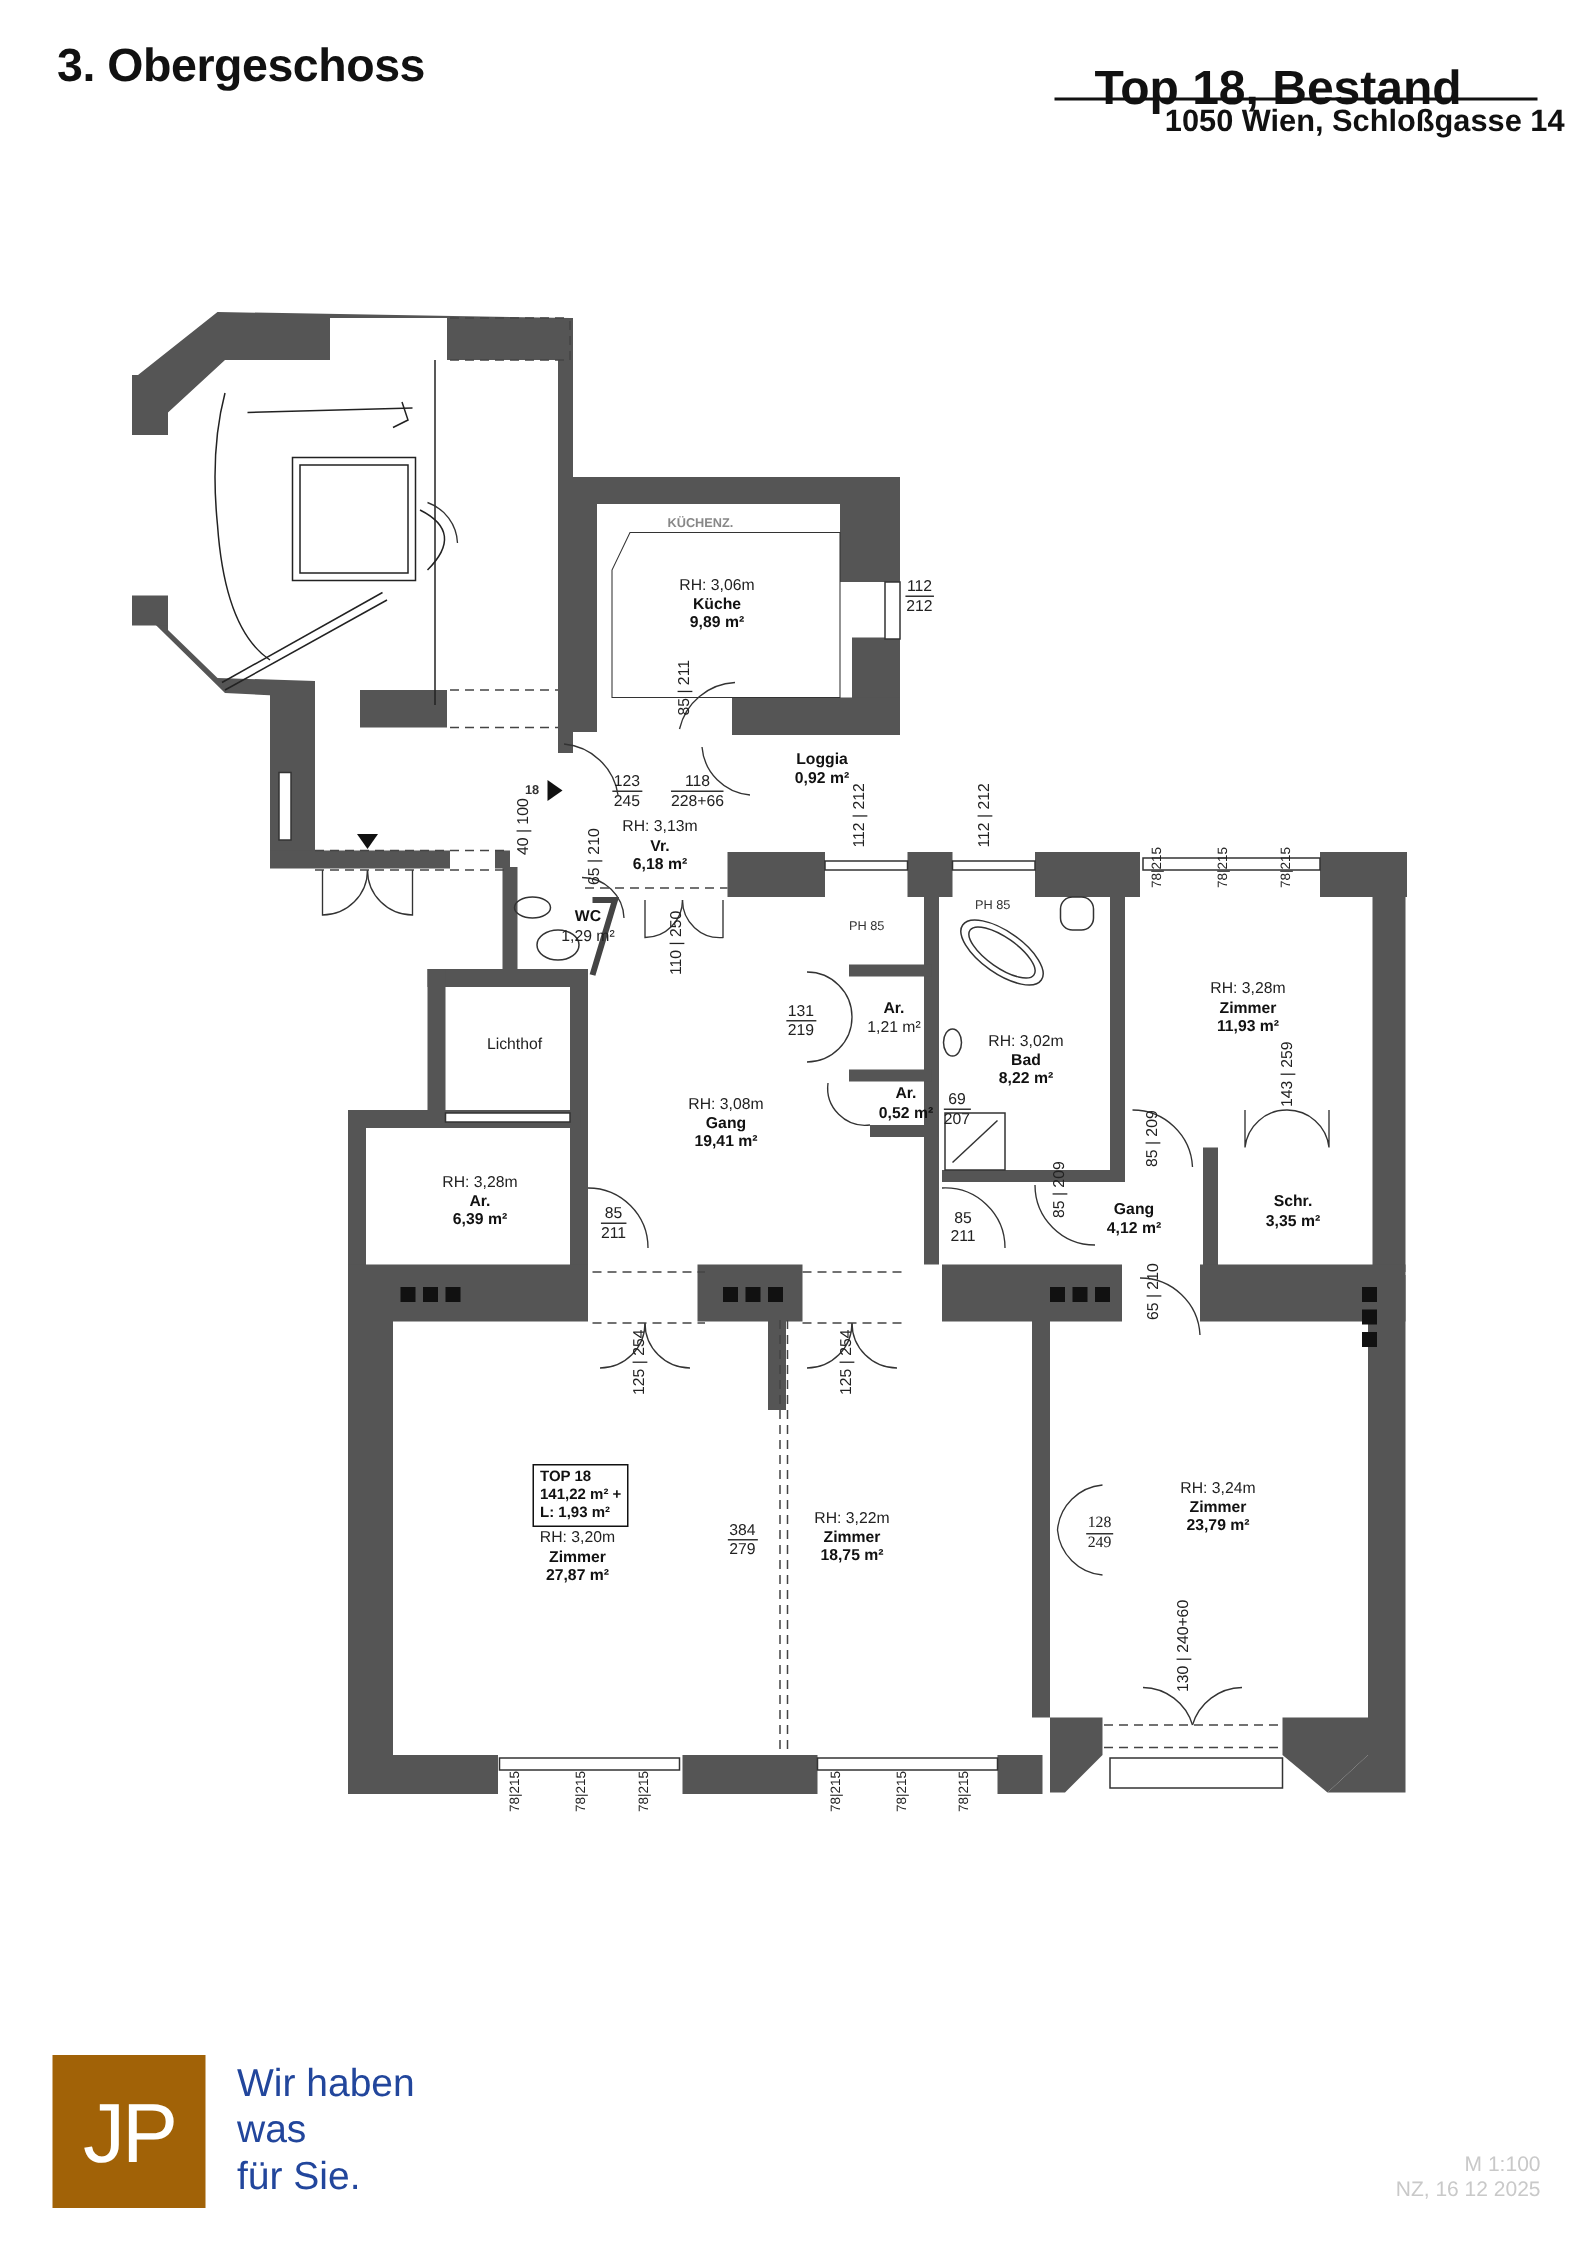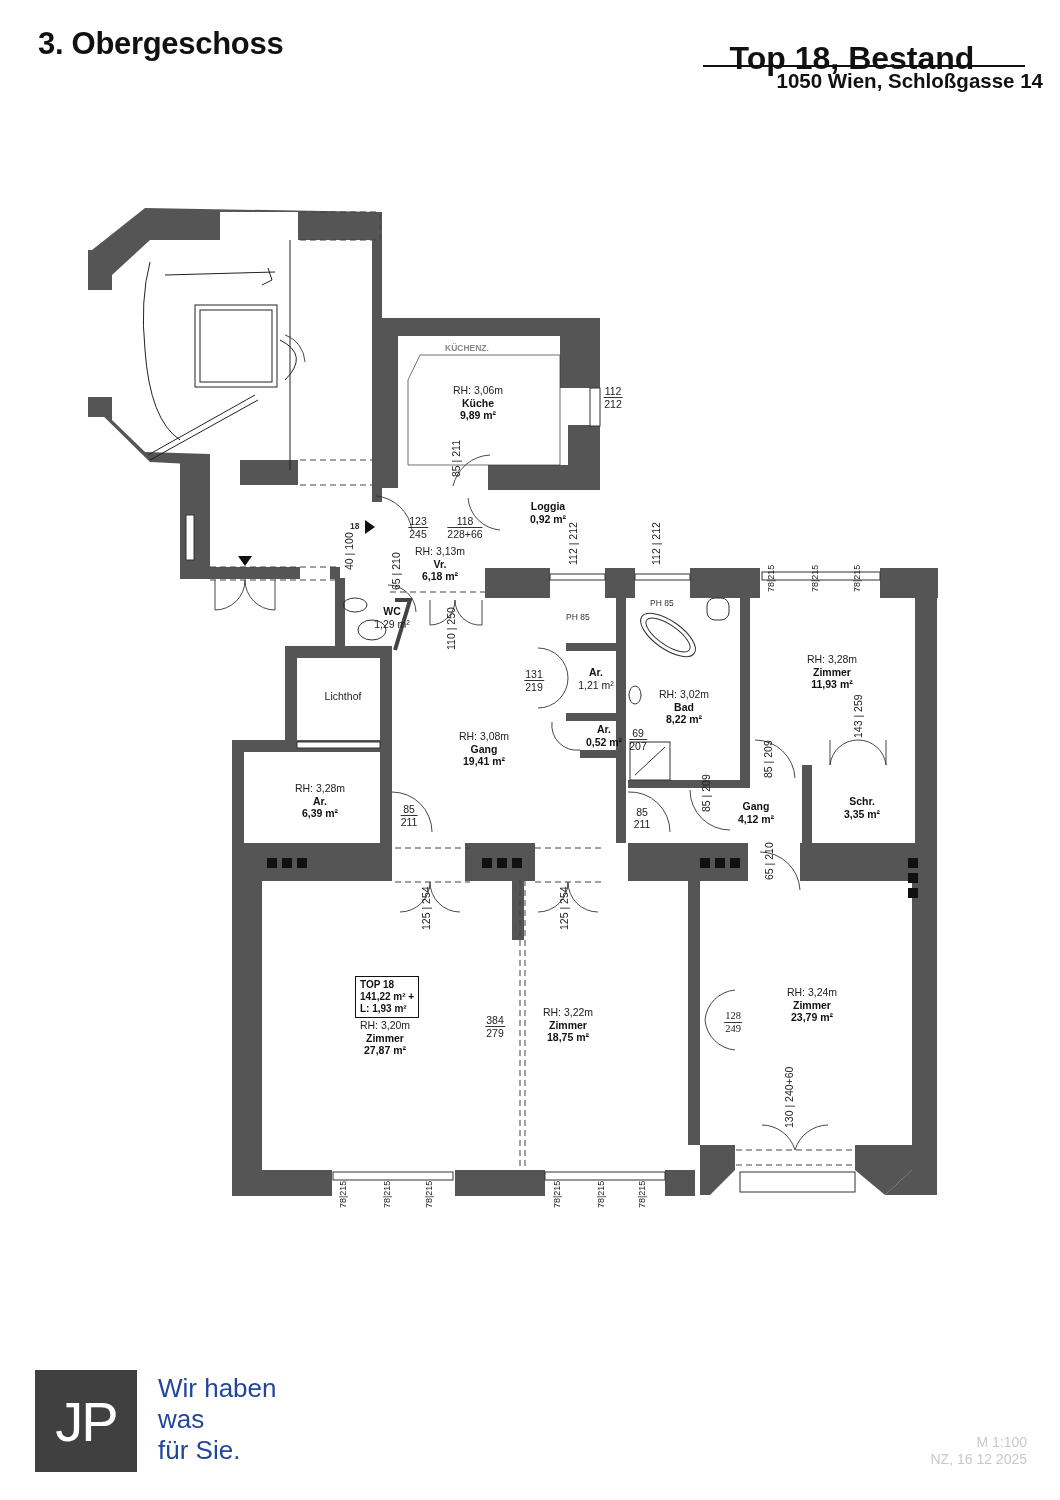--- a/index.html
+++ b/index.html
@@ -11,21 +11,21 @@
   svg.plan{position:absolute;left:0;top:0;}
   .lbl{position:absolute;transform:translate(-50%,0);text-align:center;white-space:nowrap;line-height:1.2;}
   .rh{font-size:10.5px;color:#222;}
   .rn{font-size:10.5px;font-weight:bold;}
   .ra{font-size:10.5px;font-weight:bold;}
   .dim{position:absolute;font-size:10.5px;color:#222;text-align:center;line-height:1.15;transform:translate(-50%,0);}
   .dim .top{border-bottom:1px solid #333;padding:0 1px;}
   .vdim{position:absolute;font-size:10.5px;color:#222;transform:rotate(-90deg);transform-origin:left top;white-space:nowrap;}
   .small{position:absolute;font-size:8.5px;color:#333;white-space:nowrap;}
   .topbox{position:absolute;left:355px;top:976px;border:1.6px solid #111;padding:2px 4px;font-size:10px;font-weight:bold;line-height:1.2;}
-  .logo{position:absolute;left:35px;top:1370px;width:102px;height:102px;background:#404040;color:#fff;font-size:56px;font-weight:normal;display:flex;align-items:center;justify-content:center;letter-spacing:-2px;}
+  .logo{position:absolute;left:35px;top:1370px;width:102px;height:102px;background:#a16207;color:#fff;font-size:56px;font-weight:normal;display:flex;align-items:center;justify-content:center;letter-spacing:-2px;}
   .slogan{position:absolute;left:158px;top:1373px;font-size:26px;line-height:1.2;color:#22469c;font-weight:normal;}
   .scale{position:absolute;right:33px;top:1434px;font-size:14px;color:#c9c9c9;text-align:right;line-height:1.2;}
 </style>
 </head>
 <body>
 
 <div class="floor-title">3. Obergeschoss</div>
 <div class="unit-title">Top 18, Bestand</div>
 <div class="unit-rule"></div>
 <div class="address">1050 Wien, Schloßgasse 14</div>

